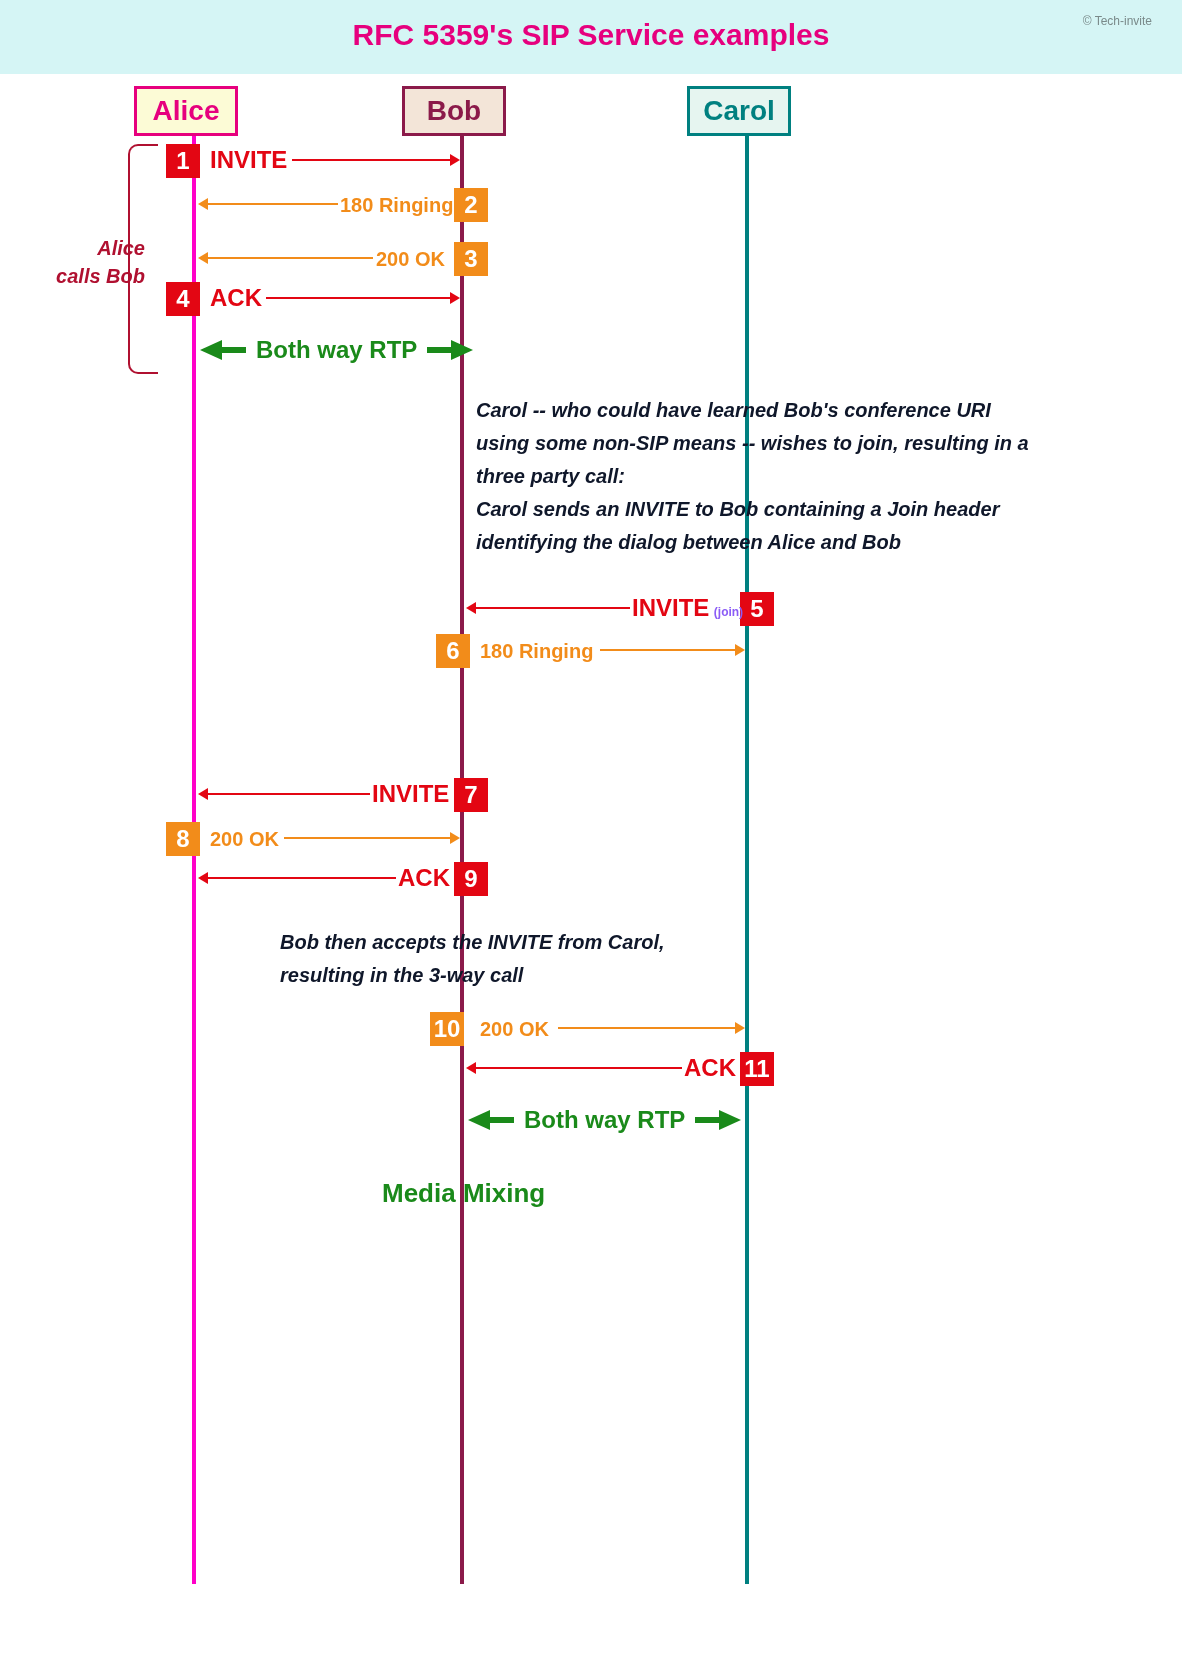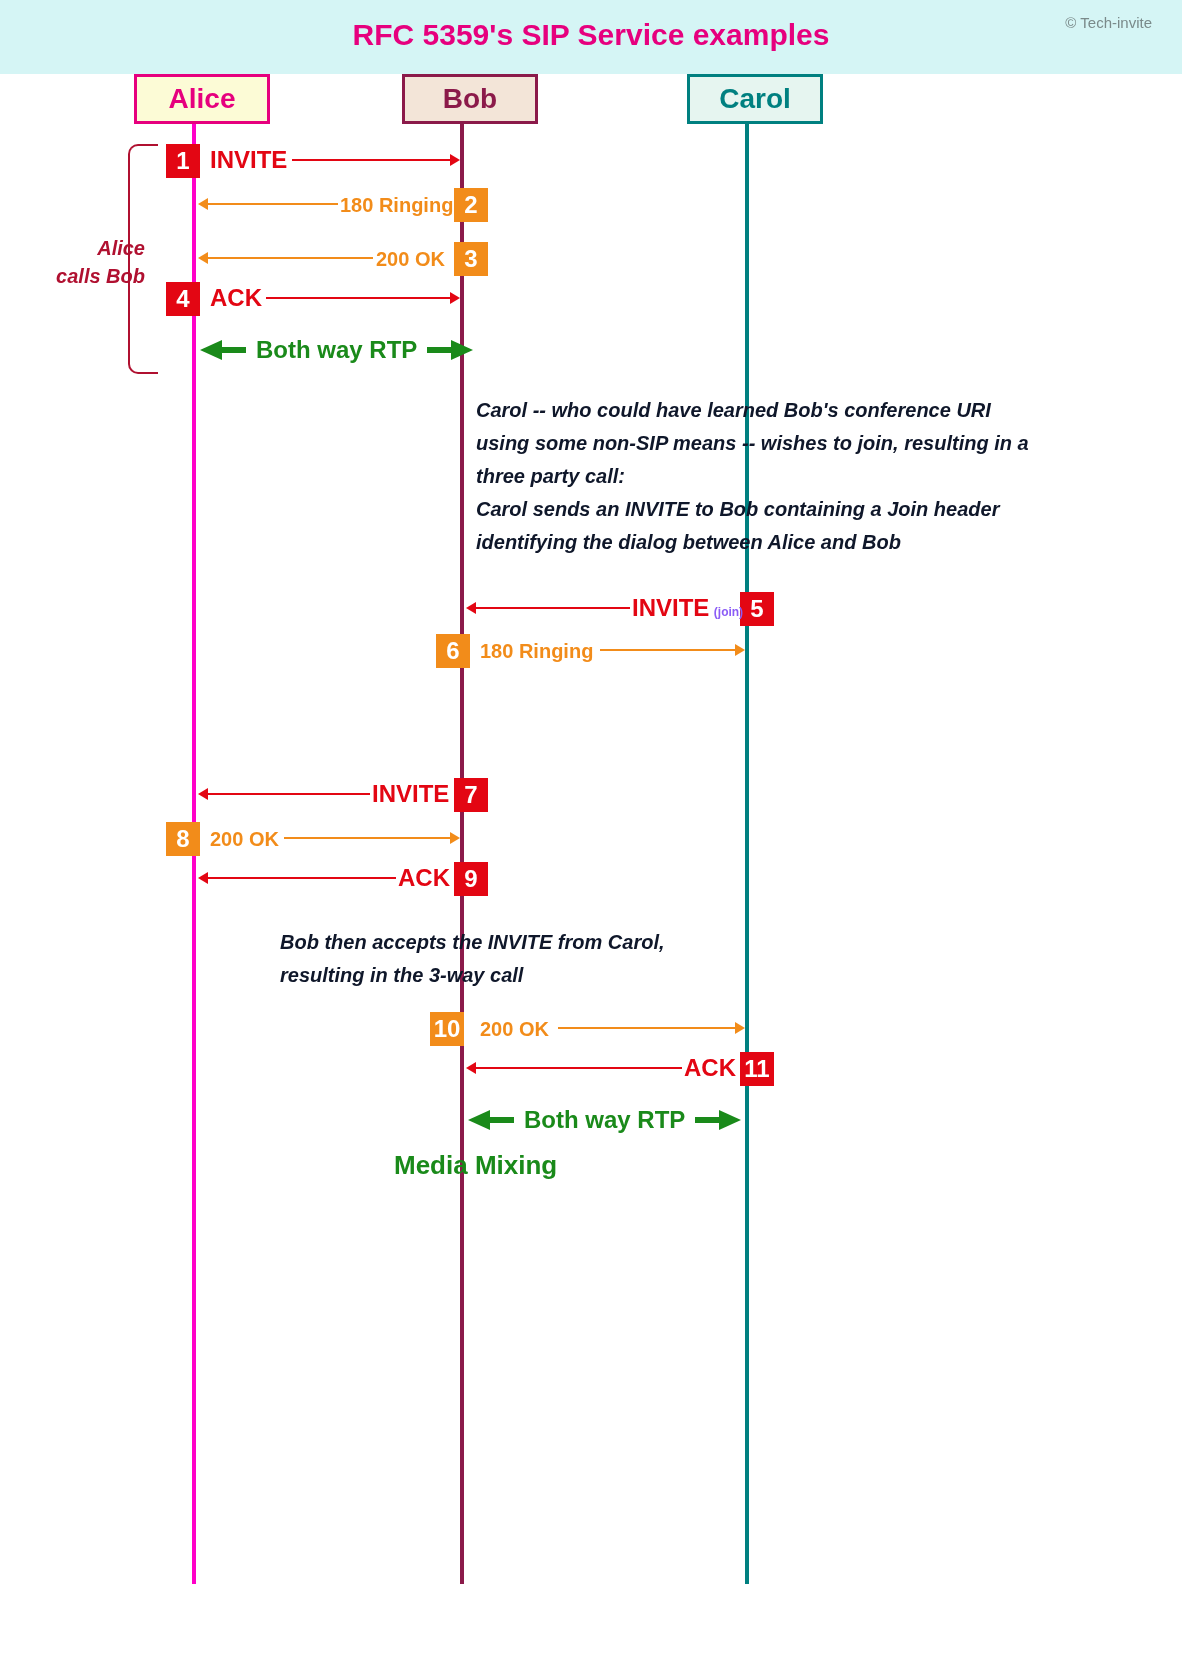--- a/index.html
+++ b/index.html
@@ -1,26 +1,26 @@
 <!DOCTYPE html>
 <html><head>
 <meta charset="utf-8">
 <style>
   * { box-sizing: border-box; margin: 0; padding: 0; }
   body { width: 1182px; height: 1655px; font-family: Arial, Helvetica, sans-serif; background: #fff; position: relative; }
   .header { background: #d5f5f5; padding: 18px 0 22px; position: relative; }
-  .copy { position: absolute; top: 14px; right: 30px; color: #7a8a8a; font-size: 15px; }
+  .copy { position: absolute; top: 14px; right: 30px; color: #7a8a8a; font-size: 12px; }
   .title1 { text-align: center; color: #e6007e; font-weight: bold; font-size: 30px; }
   .title2 { text-align: center; color: #4a8c8c; font-weight: bold; font-size: 30px; margin-top: 6px; }
   .diagram { position: relative; width: 1182px; height: 1540px; }
   .lifeline { position: absolute; top: 30px; width: 4px; }
   .lifeline.alice { left: 192px; background: #ff00c8; height: 1480px; }
   .lifeline.bob   { left: 460px; background: #8b1a4a; height: 1480px; }
   .lifeline.carol { left: 745px; background: #008080; height: 1480px; }
-  .namebox { position: absolute; top: 0; width: 136px; text-align: center; font-weight: bold; font-size: 28px; padding: 6px 0; border: 3px solid; }
+  .namebox { position: absolute; top: 12px; width: 104px; text-align: center; font-weight: bold; font-size: 28px; padding: 6px 0; border: 3px solid; }
   .namebox.alice { left: 134px; color: #e6007e; border-color: #e6007e; background: #fcfbd6; }
   .namebox.bob   { left: 402px; color: #8b1a4a; border-color: #8b1a4a; background: #f3e5d8; }
   .namebox.carol { left: 687px; color: #008080; border-color: #008080; background: #e6f5f0; }
   .stepbox { position: absolute; width: 34px; height: 34px; color: #fff; font-weight: bold; font-size: 24px; display: flex; align-items: center; justify-content: center; }
   .stepbox.red { background: #e30613; }
   .stepbox.orange { background: #f28c1a; }
   .msgred { color: #e30613; font-weight: bold; font-size: 24px; }
   .msgorg { color: #f28c1a; font-weight: bold; font-size: 20px; }
   .msgsmall { color: #8b5cf6; font-weight: bold; font-size: 12px; }
   .note { position: absolute; color: #0f172a; font-style: italic; font-weight: bold; font-size: 20px; line-height: 1.65; text-align: left; }
@@ -153,15 +153,15 @@
     </svg>
 
   <div class="bothrtp" style="left:468px; top:1032px;">
     <div class="garr left"></div>
       <div class="gstem"></div>
     <span class="green" style="margin:0 10px;">Both way RTP</span>
     <div class="gstem"></div>
       <div class="garr right"></div>
   </div>
 
-  <div class="mix" style="left:382px; top:1076px;margin-left:12px;">Media Mixing</div>
+  <div class="mix" style="left:382px; top:1104px;">Media Mixing</div>
 
 </div>
 
 </body></html>

